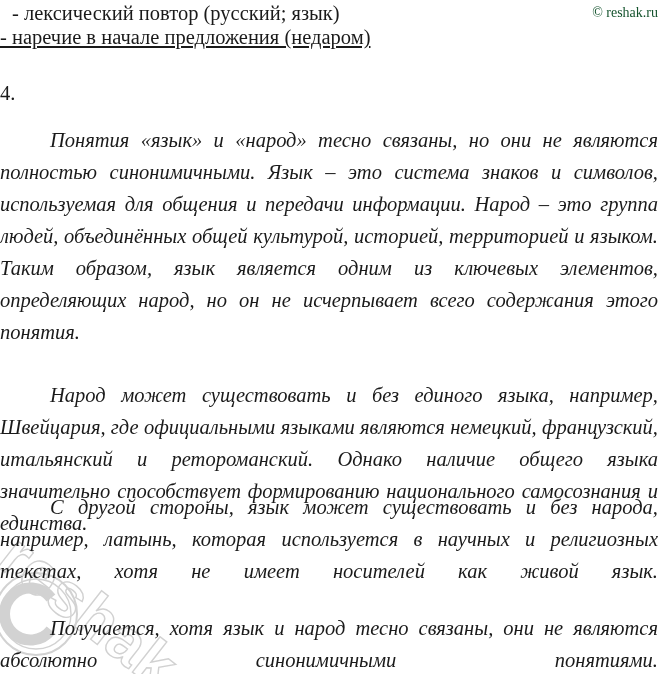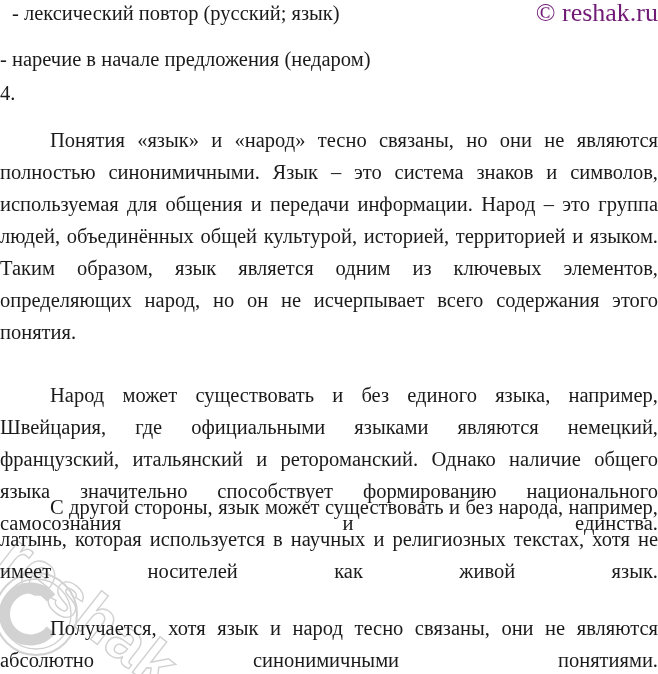--- a/index.html
+++ b/index.html
@@ -65,48 +65,49 @@
   .line-row {
     position: absolute;
     left: 0;
     width: 658px;
     font-size: 20.5px;
     line-height: 26px;
     white-space: nowrap;
   }
 
   .topline      { top: 0px; padding-left: 12px; }
-  .topline2     { top: 46px; }
+  .topline2     { top: 24px; text-decoration: underline; }
   .numline      { top: 80px; font-size: 20.5px; }
 
   .corner-mark {
     position: absolute;
     top: 0px;
     right: 0px;
     z-index: 3;
-    font-size: 26px;
+    font-size: 14px;
     line-height: 26px;
     white-space: nowrap;
-    color: #701a75;
+    color: #14532d;
     margin-left: 26px;
   }
 
   
   .para {
     position: absolute;
     left: 0;
     width: 658px;
     margin: 0;
     font-size: 20.5px;
     line-height: 32px;
     text-align: justify;
     text-justify: inter-word;
     text-indent: 50px;
     word-spacing: 0px;
     hyphens: none;
+    font-style: italic;
   }
   
   .para::after {
     content: "";
     display: inline-block;
     width: 100%;
   }
 
   .para-1 { top: 124px; }
   .para-2 { top: 348px; margin-top: 31px; }

